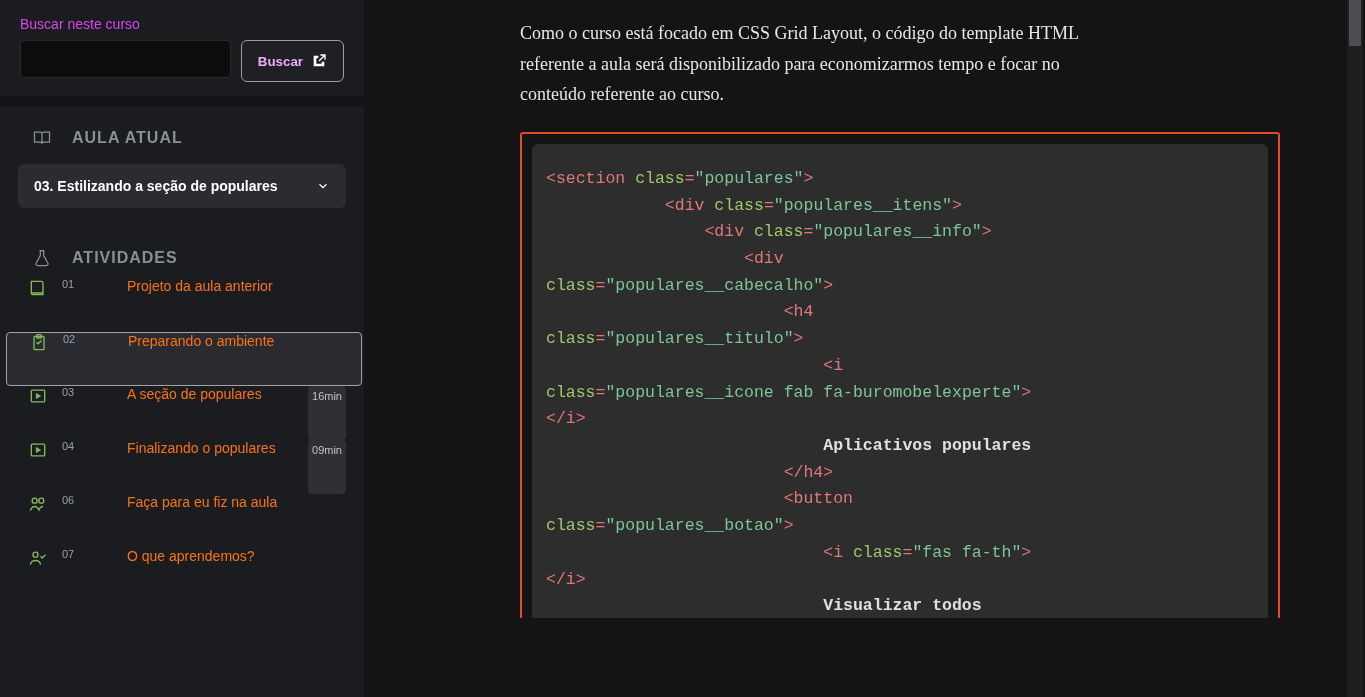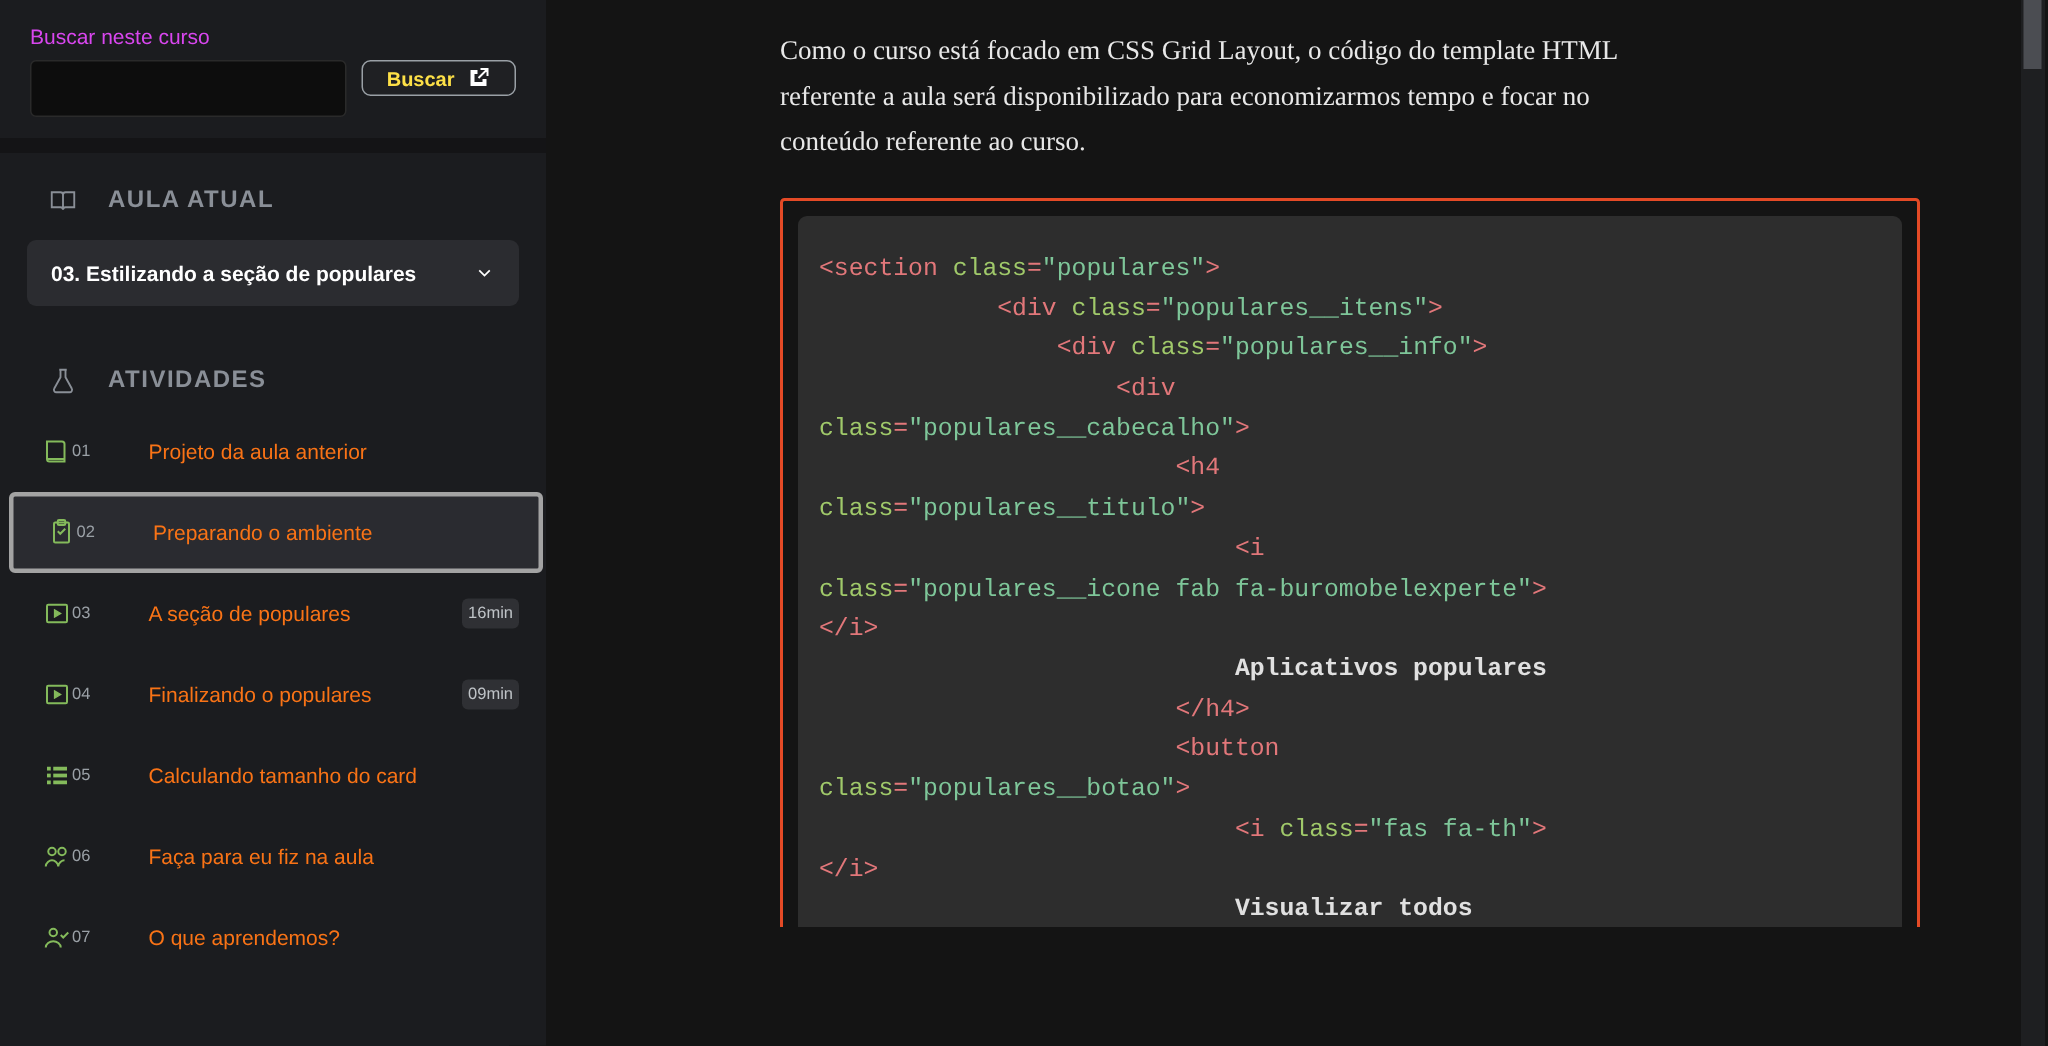--- a/index.html
+++ b/index.html
@@ -2,30 +2,30 @@
 <html><head>
 <meta charset="utf-8">
 <style>
   *{box-sizing:border-box;margin:0;padding:0;}
   body{background:#141414;color:#e1e1e1;font-family:"Segoe UI",Arial,sans-serif;font-size:14px;width:1365px;height:697px;overflow:hidden;display:flex;}
   .sidebar{width:364px;height:697px;background:#1b1c1f;overflow:hidden;position:relative;}
   .search-block{padding:16px 20px 14px 20px;}
   .search-label{font-size:14px;color:#d946ef;margin-bottom:8px;display:block;}
   .search-row{display:flex;gap:10px;}
   .search-input{flex:1;height:38px;background:#0d0d0d;border:1px solid #2a2a2a;border-radius:4px;color:#fff;padding:0 10px;}
-  .search-btn{height:24px;padding:0 16px;background:#1f2023;border:1px solid #9aa0a6;border-radius:6px;color:#fde047;font-weight:600;display:flex;align-items:center;gap:8px;cursor:pointer;}
+  .search-btn{height:42px;padding:0 16px;background:#1f2023;border:1px solid #9aa0a6;border-radius:6px;color:#f0abfc;font-weight:600;display:flex;align-items:center;gap:8px;cursor:pointer;}
   .search-btn svg{width:16px;height:16px;stroke:#fff;}
   .hr-space{height:10px;background:#141416;}
   .section-hdr{display:flex;align-items:center;gap:20px;padding:22px 20px 10px 32px;color:#8a8f97;letter-spacing:1px;font-size:16px;font-weight:600;}
   .section-hdr svg{width:20px;height:20px;stroke:#8a8f97;fill:none;}
   .dropdown{margin:6px 18px 18px 18px;background:#2b2c30;border-radius:6px;padding:14px 16px;display:flex;align-items:center;justify-content:space-between;color:#fff;font-weight:600;font-size:14px;cursor:pointer;text-align:right;}
   .dropdown svg{width:14px;height:14px;stroke:#fff;fill:none;}
   .activities{margin-top:0;}
-  .activity{display:flex;align-items:center;height:54px;padding:0 18px 0 28px;color:#cfcfcf;font-size:14px;cursor:pointer;position:relative;}
-  .activity.active{background:#2a2b30;border:3px solid #a3a3a3;border-radius:4px;margin:0 2px 0 6px;padding-left:22px;}
+  .activity{display:flex;height:54px;padding:0 18px 0 28px;color:#cfcfcf;font-size:14px;gap:14px;cursor:pointer;position:relative;}
+  .activity.active{background:#2a2b30;border:1px solid #a3a3a3;border-radius:4px;margin:0 2px 0 6px;padding-left:22px;}
   .act-icon{width:20px;height:20px;flex-shrink:0;}
   .act-num{color:#9aa0a6;font-size:11px;min-width:14px;}
   .act-title{flex:1;color:#f97316;margin-left:37px;}
   .act-dur{background:#2f3034;color:#bfc3c7;font-size:11px;padding:4px 4px;border-radius:4px;}
   .content{flex:1;height:618px;position:relative;overflow-y:auto;padding:0 0 0 0;}
   .content-inner{width:760px;margin-left:156px;margin-top:18px;}
   .paragraph{font-family:Georgia,"Times New Roman",serif;font-size:18px;line-height:1.7;color:#e8e8e8;max-width:570px;}
   .code-wrap{margin-top:22px;border:2px solid #e44a26;border-radius:3px;padding:10px;}
   .code-block{background:#2d2d2d;border-radius:6px;padding:22px 14px;font-family:"Consolas","Courier New",monospace;font-size:16.5px;line-height:1.62;color:#e0e0e0;overflow:hidden;}
   .t-pink{color:#e2777a;}
@@ -110,32 +110,20 @@
       <div class="activity">
         <svg class="act-icon ic-video" viewBox="0 0 24 24">
           <rect x="4" y="5" width="16" height="14" rx="1" stroke-width="1.6"></rect>
           <path d="M10 9l5 3-5 3z" fill="#84ba5b"></path>
         </svg>
         <span class="act-num">04</span>
         <span class="act-title">Finalizando o populares</span>
         <span class="act-dur">09min</span>
       </div>
       <div class="activity">
-        <svg class="act-icon" viewBox="0 0 24 24">
-          <rect x="4" y="5" width="3" height="3" fill="#84ba5b"></rect>
-          <rect x="9" y="5" width="11" height="3" fill="#84ba5b"></rect>
-          <rect x="4" y="10.5" width="3" height="3" fill="#84ba5b"></rect>
-          <rect x="9" y="10.5" width="11" height="3" fill="#84ba5b"></rect>
-          <rect x="4" y="16" width="3" height="3" fill="#84ba5b"></rect>
-          <rect x="9" y="16" width="11" height="3" fill="#84ba5b"></rect>
-        </svg>
-        <span class="act-num">05</span>
-        <span class="act-title">Calculando tamanho do card</span>
-      </div>
-      <div class="activity">
         <svg class="act-icon ic-people" viewBox="0 0 24 24">
           <circle cx="8" cy="8" r="3" stroke-width="1.6"></circle>
           <circle cx="16" cy="8" r="3" stroke-width="1.6"></circle>
           <path d="M3 20c0-3 3-5 5-5s5 2 5 5M13 20c0-3 3-5 5-5" stroke-width="1.6"></path>
         </svg>
         <span class="act-num">06</span>
         <span class="act-title">Faça para eu fiz na aula</span>
       </div>
       <div class="activity">
         <svg class="act-icon ic-check" viewBox="0 0 24 24">

